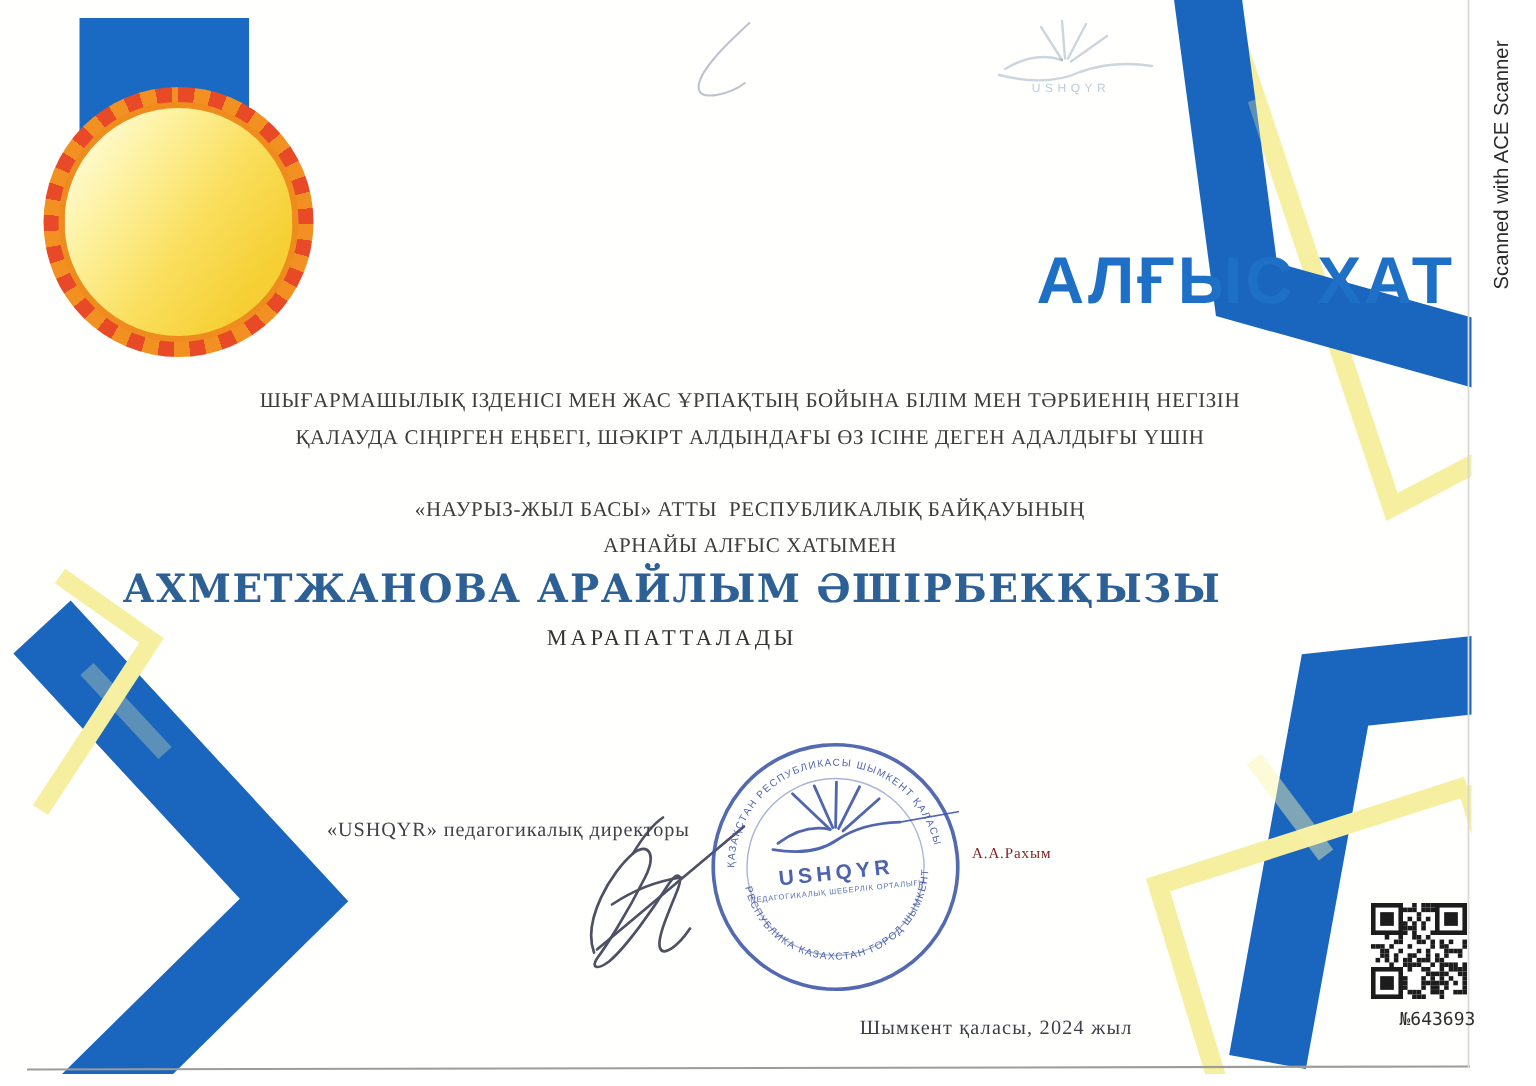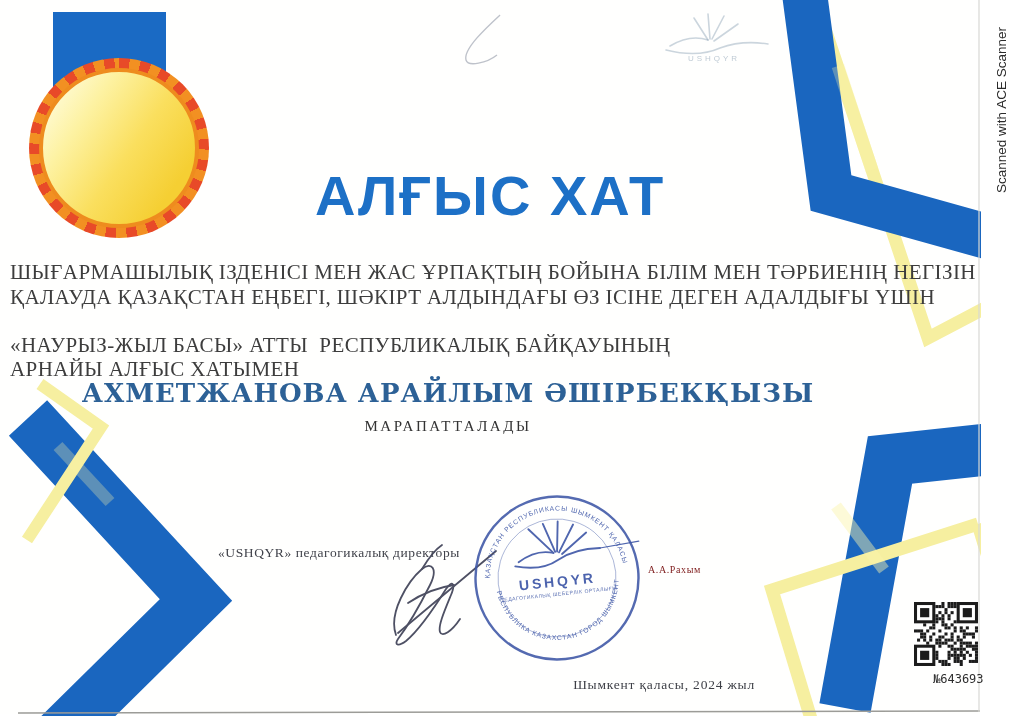--- a/index.html
+++ b/index.html
@@ -9,24 +9,24 @@
   #sheet{position:absolute;left:0;top:0;width:980px;height:714px;background:#fffffe;}
   
   #ribbon{position:absolute;left:53px;top:12px;width:113px;height:100px;background:#1a6ac4;}
   #medal-scallop{position:absolute;left:29px;top:58px;width:180px;height:180px;border-radius:50%;
         background:repeating-conic-gradient(#e84a28 0deg 7deg,#f29022 7deg 14deg);}
   #medal-gold{position:absolute;left:10px;top:10px;right:10px;bottom:10px;border-radius:50%;
         border:4px solid #ee8c1e;
         background:linear-gradient(125deg,#fffde4 4%,#fdf2a2 28%,#fadf5e 55%,#f5cf33 82%);}
   
   .center-wide{position:absolute;left:10px;width:960px;text-align:center;}
-  #title{top:163px;font-family:"Liberation Sans",sans-serif;font-size:56px;font-weight:800;
-        letter-spacing:2px;color:#1d70c6;}
-  .body-line{position:absolute;left:10px;width:980px;text-align:left;white-space:pre;
-        font-size:21px;letter-spacing:.4px;color:#3d3d3d;font-weight:500;}
+  #title{top:163px;font-family:"Liberation Sans",sans-serif;font-size:44px;font-weight:800;
+        letter-spacing:2px;color:#1d70c6;text-align:right;}
+  .body-line{position:absolute;left:10px;width:980px;text-align:center;white-space:pre;
+        font-size:14px;letter-spacing:.4px;color:#3d3d3d;font-weight:500;}
   #bl0{top:260px}#bl1{top:285px}#bl2{top:309px}#bl3{top:333px}#bl4{top:357px}
   #recipient{position:absolute;left:-42px;width:980px;text-align:center;top:378px;
         font-family:"DejaVu Serif",serif;font-size:26px;font-weight:bold;letter-spacing:1px;color:#2d6196;}
   #awarded{position:absolute;left:-42px;width:980px;text-align:center;top:418px;
         font-size:15px;letter-spacing:2.5px;color:#333;}
   #signer-role{position:absolute;left:218px;top:540px;font-size:13.5px;line-height:1.9;
         letter-spacing:.6px;color:#40424a;}
   #signer-name{position:absolute;left:648px;top:564px;font-size:10px;letter-spacing:.6px;color:#7f1d1d;}
   #footer-line{position:absolute;left:355px;top:677px;width:400px;text-align:right;
         font-size:13.5px;letter-spacing:.8px;color:#3d3f46;}
@@ -90,21 +90,21 @@
   </svg>
 
   <div id="ribbon"></div>
   <div id="medal-scallop">
     <div id="medal-gold"></div>
   </div>
 
   <div id="title" class="center-wide">АЛҒЫС ХАТ</div>
 
   <div id="bl0" class="body-line">ШЫҒАРМАШЫЛЫҚ ІЗДЕНІСІ МЕН ЖАС ҰРПАҚТЫҢ БОЙЫНА БІЛІМ МЕН ТӘРБИЕНІҢ НЕГІЗІН</div>
-  <div id="bl1" class="body-line">ҚАЛАУДА ҚАЗАҚСТАН ЕҢБЕГІ, ШӘКІРТ АЛДЫНДАҒЫ ӨЗ ІСІНЕ ДЕГЕН АДАЛДЫҒЫ ҮШІН</div>
+  <div id="bl1" class="body-line">ҚАЛАУДА СІҢІРГЕН ЕҢБЕГІ, ШӘКІРТ АЛДЫНДАҒЫ ӨЗ ІСІНЕ ДЕГЕН АДАЛДЫҒЫ ҮШІН</div>
   <div id="bl4" class="body-line">АРНАЙЫ АЛҒЫС ХАТЫМЕН</div>
   <div id="bl3" class="body-line">«НАУРЫЗ-ЖЫЛ БАСЫ» АТТЫ  РЕСПУБЛИКАЛЫҚ БАЙҚАУЫНЫҢ</div>
 
   <div id="recipient">АХМЕТЖАНОВА АРАЙЛЫМ ӘШІРБЕКҚЫЗЫ</div>
   <div id="awarded">МАРАПАТТАЛАДЫ</div>
 
   <div id="signer-role">
     <div>«USHQYR» педагогикалық директоры</div>
   </div>
   <div id="signer-name">А.А.Рахым</div>

